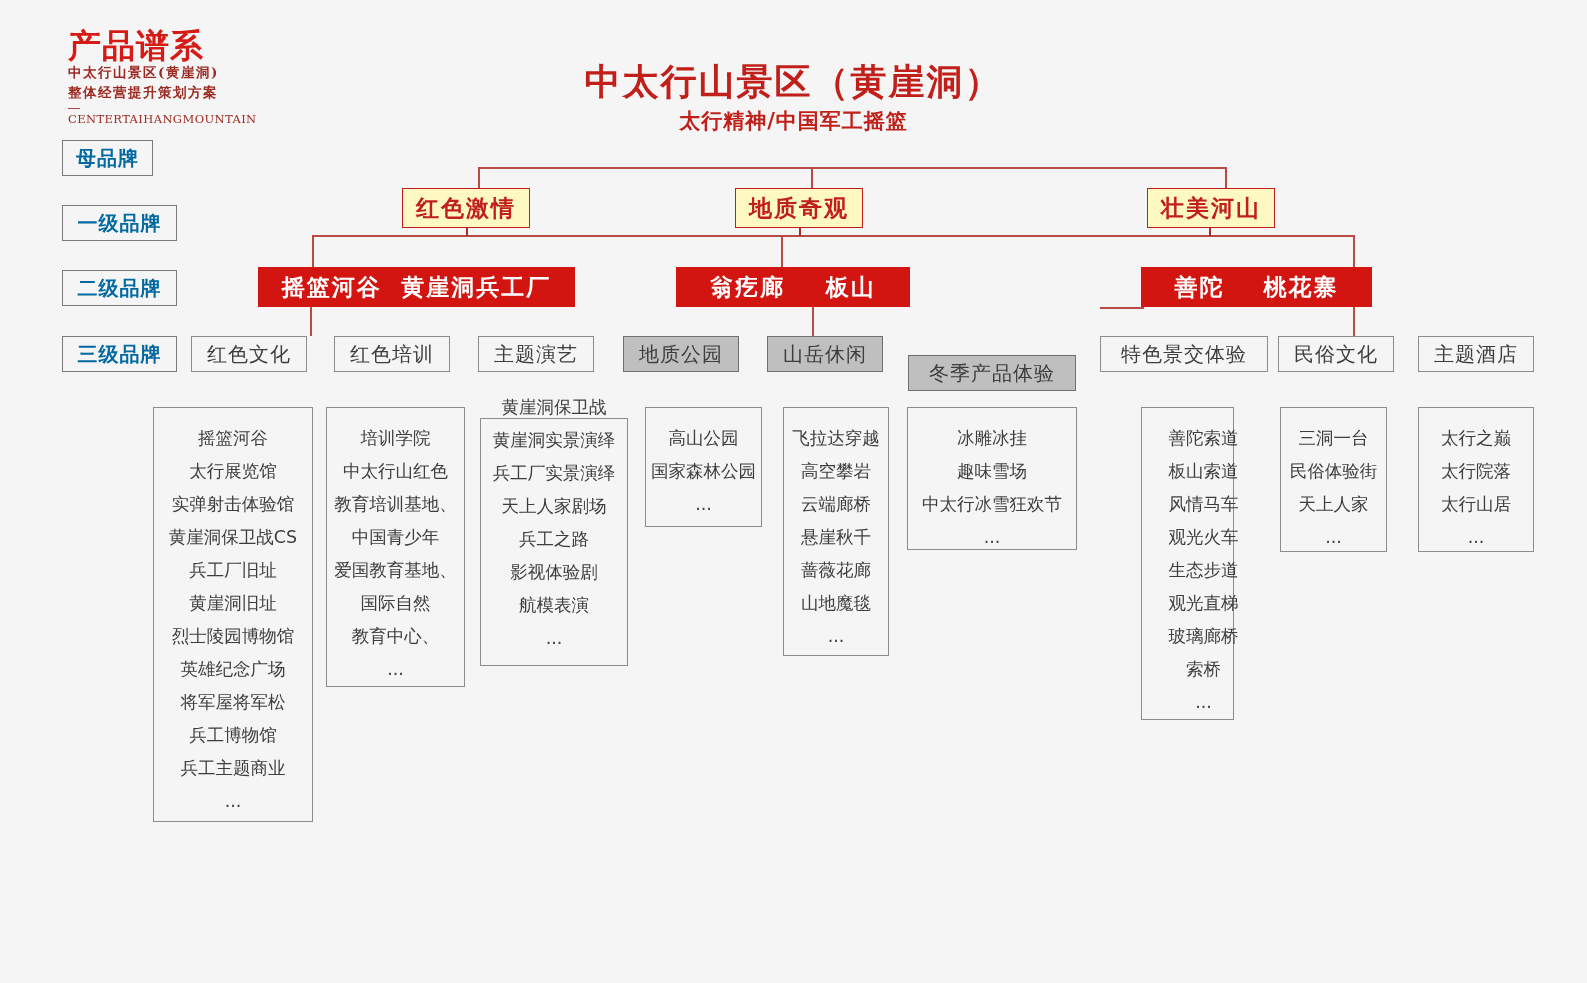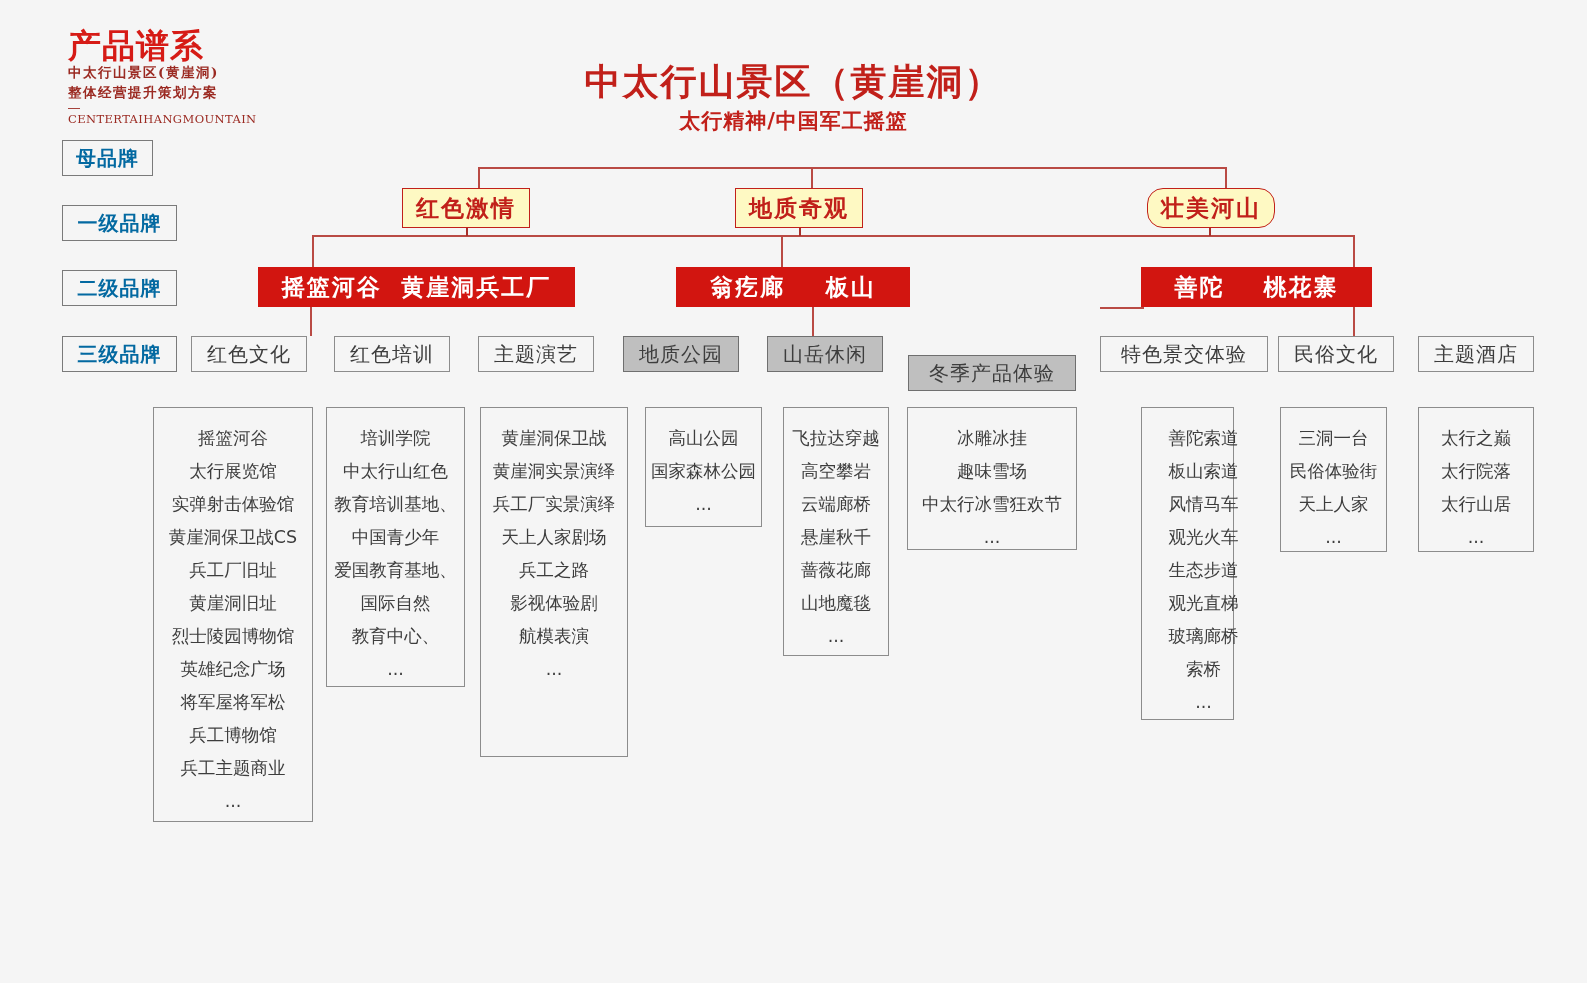--- a/index.html
+++ b/index.html
@@ -121,21 +121,21 @@
   <div class="abs tier-label" style="left:62px;top:270px;width:115px;height:36px;">二级品牌</div>
   <div class="abs tier-label" style="left:62px;top:336px;width:115px;height:36px;">三级品牌</div>
 
   <div class="abs hline" style="left:478px;top:167px;width:748px;"></div>
   <div class="abs vline" style="left:478px;top:167px;height:22px;"></div>
   <div class="abs vline" style="left:811px;top:167px;height:22px;"></div>
   <div class="abs vline" style="left:1225px;top:167px;height:22px;"></div>
 
   <div class="abs lvl1" style="left:402px;top:188px;width:128px;height:40px;">红色激情</div>
   <div class="abs lvl1" style="left:735px;top:188px;width:128px;height:40px;">地质奇观</div>
-  <div class="abs lvl1" style="left:1147px;top:188px;width:128px;height:40px;border-radius:16px;">壮美河山</div>
+  <div class="abs lvl1" style="left:1147px;top:188px;width:128px;height:40px;">壮美河山</div>
 
   <div class="abs hline" style="left:312px;top:235px;width:1042px;"></div>
   <div class="abs vline strong" style="left:466px;top:228px;height:8px;"></div>
   <div class="abs vline strong" style="left:799px;top:228px;height:8px;"></div>
   <div class="abs vline strong" style="left:1209px;top:228px;height:8px;"></div>
   <div class="abs vline" style="left:312px;top:235px;height:33px;"></div>
   <div class="abs vline" style="left:781px;top:235px;height:33px;"></div>
   <div class="abs vline" style="left:1353px;top:235px;height:33px;"></div>
 
   <div class="abs lvl2" style="left:258px;top:267px;width:317px;height:40px;">
@@ -185,21 +185,21 @@
     <div class="d-item">培训学院</div>
     <div class="d-item">中太行山红色</div>
     <div class="d-item">教育培训基地、</div>
     <div class="d-item">中国青少年</div>
     <div class="d-item">爱国教育基地、</div>
     <div class="d-item">国际自然</div>
     <div class="d-item">教育中心、</div>
     <div class="d-item">...</div>
   </div>
 
-  <div class="abs detail-box" style="left:480px;top:407px;width:148px;height:350px;">
+  <div class="abs detail-box" style="left:480px;top:418px;width:148px;height:248px;justify-content:flex-end;">
     <div class="d-item">黄崖洞保卫战</div>
     <div class="d-item">黄崖洞实景演绎</div>
     <div class="d-item">兵工厂实景演绎</div>
     <div class="d-item">天上人家剧场</div>
     <div class="d-item">兵工之路</div>
     <div class="d-item">影视体验剧</div>
     <div class="d-item">航模表演</div>
     <div class="d-item">...</div>
   </div>
 

